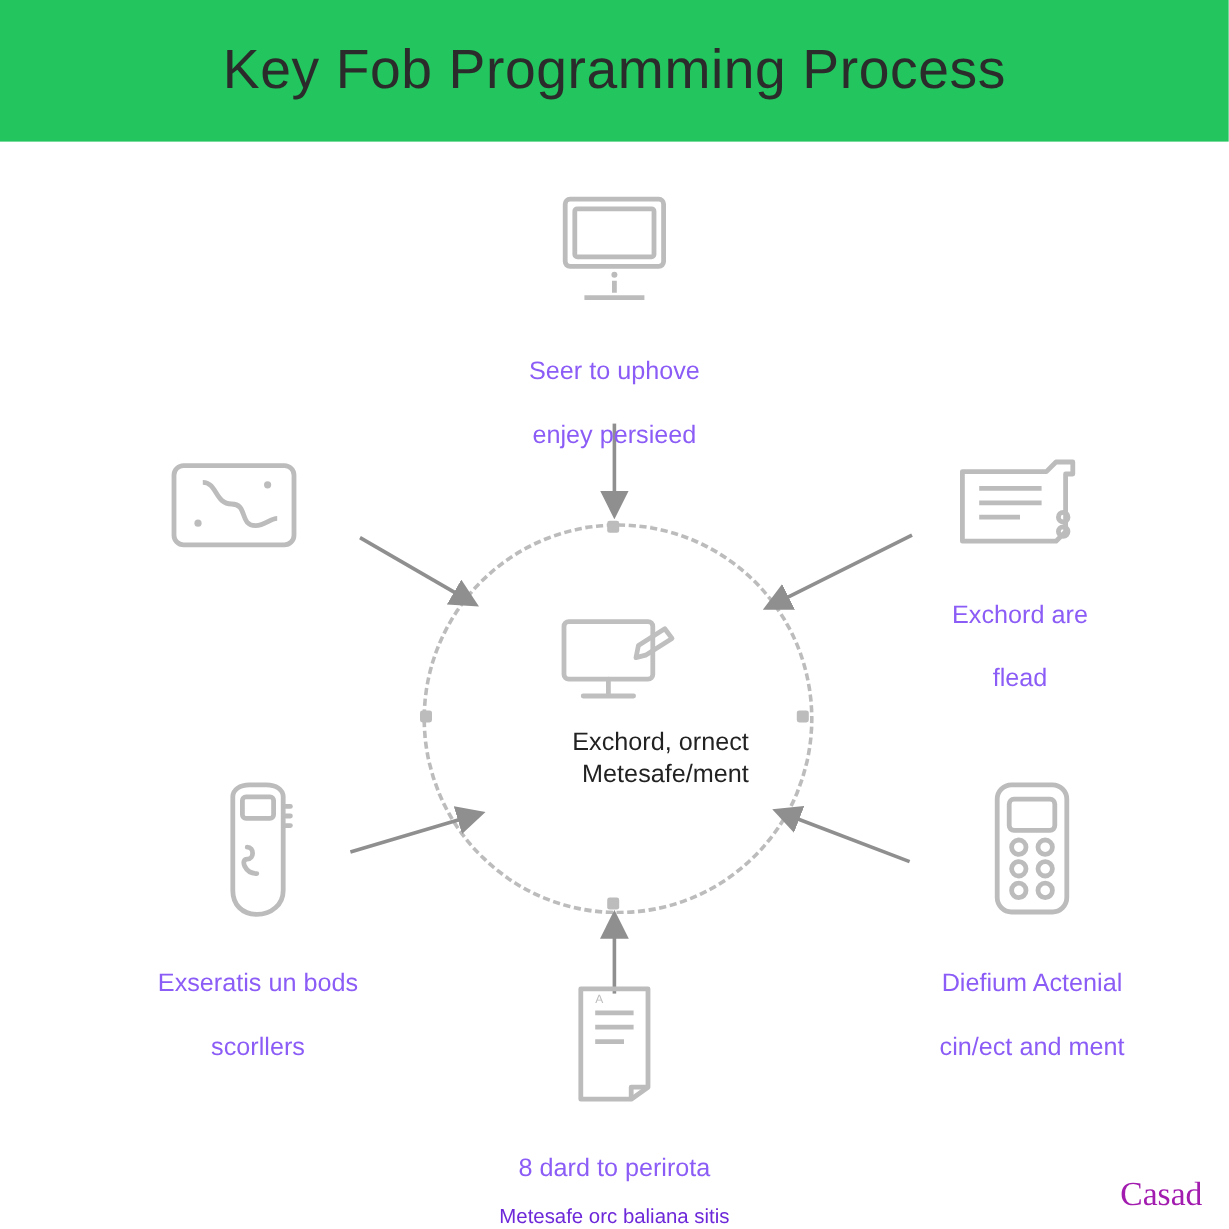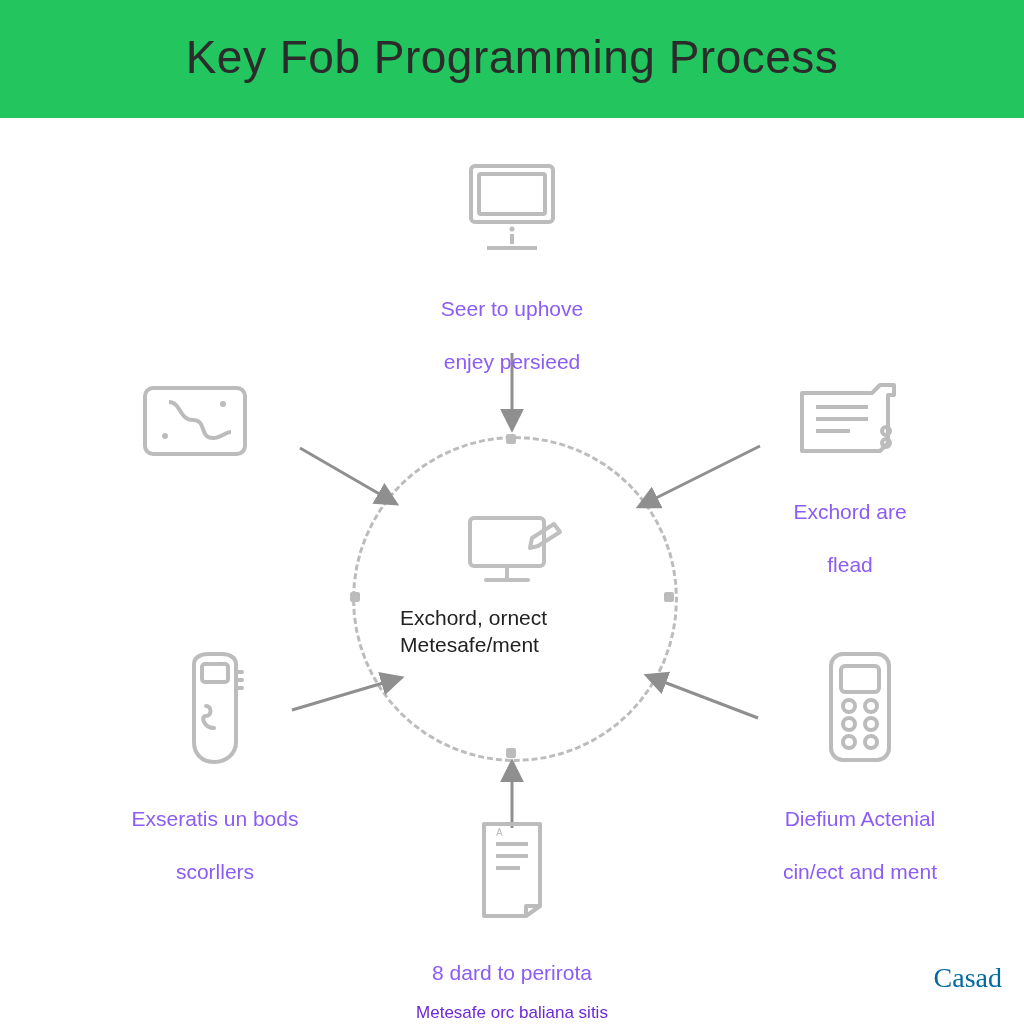--- a/index.html
+++ b/index.html
@@ -4,22 +4,22 @@
 <style>
   html,body{margin:0;padding:0;width:1024px;height:1024px;background:#fff;font-family:"Segoe UI",Arial,sans-serif;color:#2a2a2a;overflow:hidden}
   .header{background:#22c55e;padding:30px 0 34px 0;text-align:center}
   .header h1{margin:0;font-weight:400;font-size:46px;letter-spacing:.5px;color:#2b2b2b}
   .stage{position:relative;width:1024px;height:900px}
   .node{position:absolute;text-align:center}
   .node .lbl{font-size:21px;line-height:1.25;color:#8b5cf6;margin-top:8px;white-space:pre-line}
   .node .sub{font-size:17px;color:#6d28d9;margin-top:16px}
   .icon{display:inline-block}
   .icon svg{display:block}
-  .center-label{font-size:21px;line-height:1.3;color:#222;text-align:left}
-  .brand{position:absolute;right:22px;bottom:24px;font-size:28px;color:#0369a1;font-family:Georgia,serif}
+  .center-label{font-size:21px;line-height:1.3;color:#222;text-align:right}
+  .brand{position:absolute;right:22px;bottom:6px;font-size:28px;color:#a21caf;font-family:Georgia,serif}
   
   .hub{position:absolute;left:352px;top:318px;width:320px;height:320px;border:3px dashed #bcbcbc;border-radius:50%}
   
   .tick{position:absolute;width:10px;height:10px;background:#bcbcbc;border-radius:2px}
 </style>
 </head>
 <body>
 
 <div class="header">
   <h1>Key Fob Programming Process</h1>

